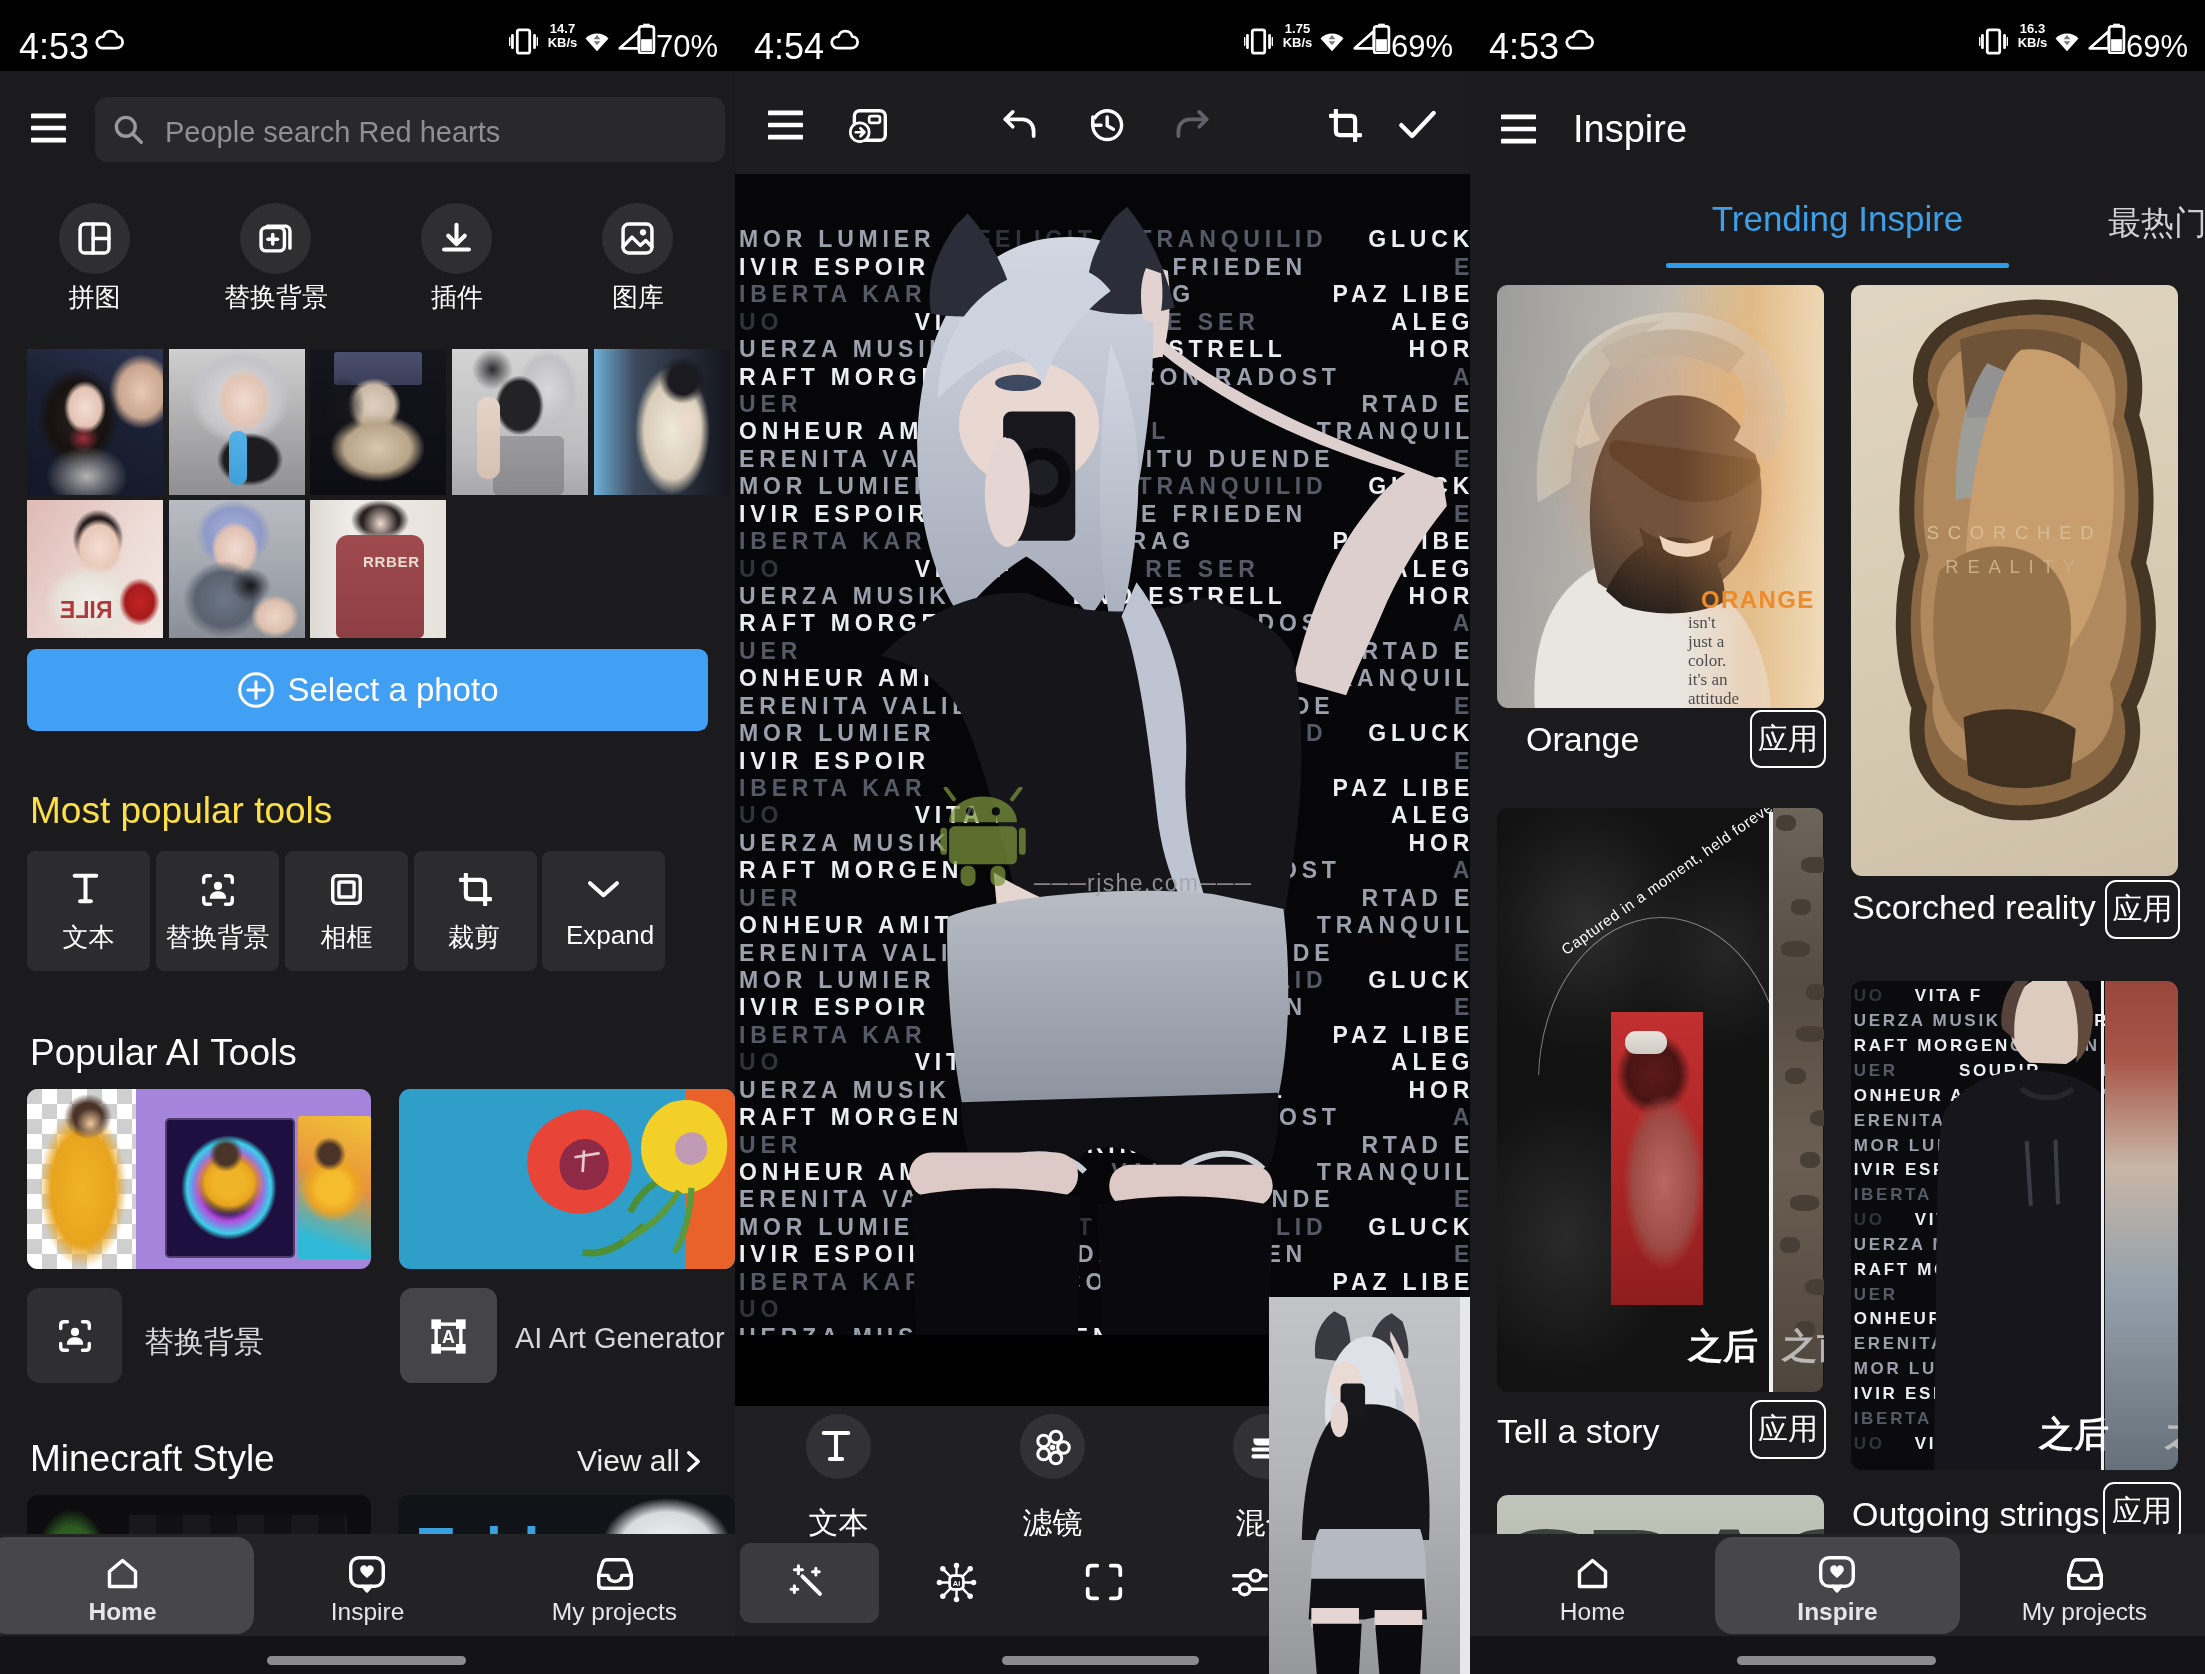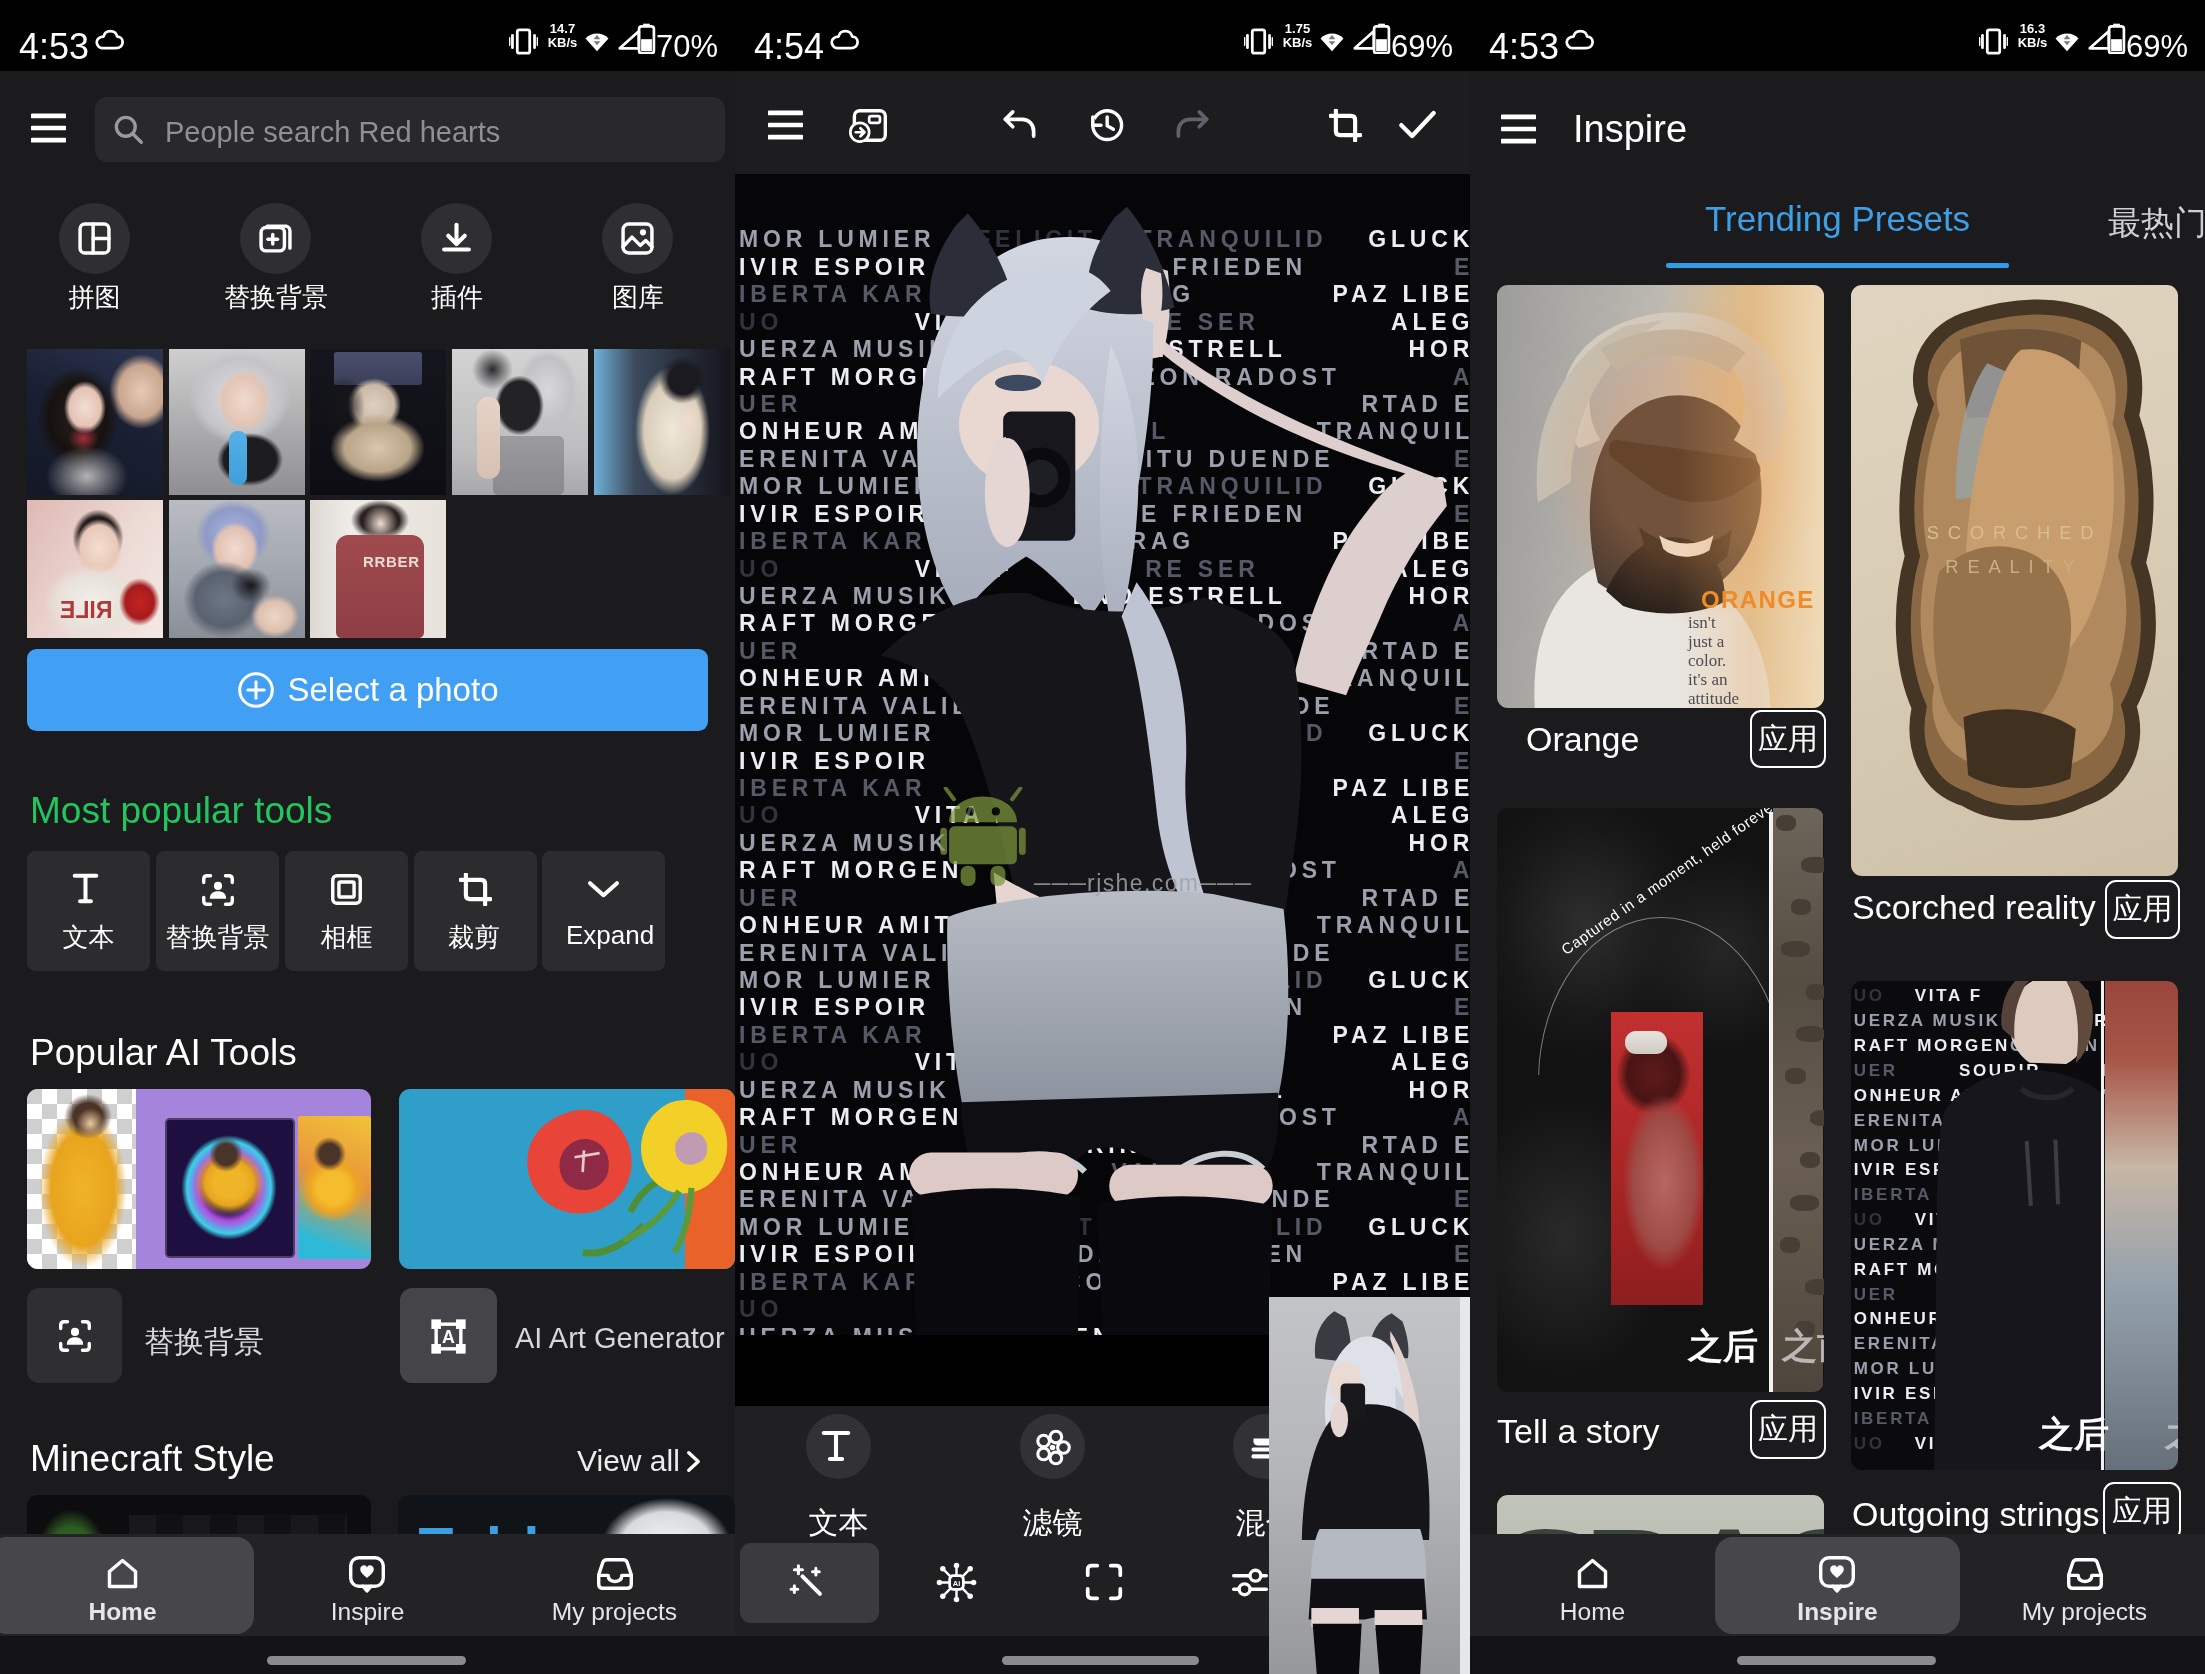--- a/index.html
+++ b/index.html
@@ -134,21 +134,21 @@
         <div class="a" style="left:53px;top:53px;font-size:15px;font-weight:700;color:#e8dcd2;letter-spacing:0.7px;">RRBER</div>
       </div>
       <div class="a" style="left:27px;top:649px;width:681px;height:82px;border-radius:9.5px;background:#41a0f3;display:flex;align-items:center;justify-content:center;color:#fff;">
         <svg width="38" height="38" viewBox="0 0 56 56" fill="none">
           <circle cx="28" cy="28" r="24" stroke="#fff" stroke-width="4.5"></circle>
           <path d="M28 16 V40" stroke="#fff" stroke-width="4.5" stroke-linecap="round" stroke-linejoin="round"></path>
           <path d="M16 28 H40" stroke="#fff" stroke-width="4.5" stroke-linecap="round" stroke-linejoin="round"></path>
         </svg>
         <span style="font-size:33px;margin-left:13px;">Select a photo</span>
       </div>
-      <div class="a" style="left:30px;top:790px;font-size:37px;color:#22c55e;">Most popular tools</div>
+      <div class="a" style="left:30px;top:790px;font-size:37px;color:#fde047;">Most popular tools</div>
       <div class="tb" style="left:27px;top:851px;width:123px;height:120px;"></div>
       <div class="a" style="left:72px;top:873px;">
         <svg width="27" height="31" viewBox="0 0 40 46" fill="none">
           <path d="M4 4 H36" stroke="#fff" stroke-width="6" stroke-linecap="round" stroke-linejoin="round"></path>
           <path d="M20 5 V42" stroke="#fff" stroke-width="6" stroke-linecap="round" stroke-linejoin="round"></path>
           <path d="M12 42 H28" stroke="#fff" stroke-width="6" stroke-linecap="round" stroke-linejoin="round"></path>
         </svg>
       </div>
       <div class="lbl" style="left:27px;top:920px;width:123px;font-size:26px;">文本</div>
       <div class="tb" style="left:156px;top:851px;width:123px;height:120px;"></div>
@@ -686,21 +686,21 @@
     </div>
 <div class="scr" style="left:1470px">
       <div class="a" style="left:31px;top:114px">
         <svg width="35" height="30" viewBox="0 0 52 44" fill="none">
           <path d="M2 4 H50" stroke="#fff" stroke-width="7" stroke-linecap="round" stroke-linejoin="round"></path>
           <path d="M2 22 H50" stroke="#fff" stroke-width="7" stroke-linecap="round" stroke-linejoin="round"></path>
           <path d="M2 40 H50" stroke="#fff" stroke-width="7" stroke-linecap="round" stroke-linejoin="round"></path>
         </svg>
       </div>
       <div class="a" style="left:103px;top:108px;font-size:38px;font-weight:500;color:#fff;">Inspire</div>
-      <div class="a" style="left:196px;top:199px;width:343px;text-align:center;font-size:35px;color:#3f9fe6;">Trending Presets</div>
+      <div class="a" style="left:196px;top:199px;width:343px;text-align:center;font-size:35px;color:#3f9fe6;">Trending Inspire</div>
       <div class="a" style="left:638px;top:201px;font-size:33px;color:#cfd0d2;white-space:nowrap;">最热门预</div>
       <div class="a" style="left:196px;top:263px;width:343px;height:5.4px;background:#2e9ce8;border-radius:2px;"></div>
       <div class="card" style="left:27px;top:285px;width:327px;height:423px;background:linear-gradient(95deg,#9c9c9a 0%,#bdb9b2 45%,#ddc49a 70%,#edd9b8 100%);">
         <svg class="a" style="left:0;top:0" width="327" height="423" viewBox="0 0 480 622" fill="none">
           <path d="M55 622 C 50 520, 80 450, 145 415 L 310 440 C 370 478, 398 545, 402 622 Z" fill="#e9e6e1"></path>
           <path d="M148 438 C 128 350, 132 270, 168 215 C 215 150, 300 145, 352 200 C 390 245, 398 310, 378 365 C 358 420, 315 455, 272 465 C 225 472, 180 462, 148 438 Z" fill="#473a31"></path>
           <path d="M160 450 C 185 395, 225 365, 272 372 C 312 380, 335 415, 335 465 C 295 487, 230 488, 185 472 Z" fill="#251e1a"></path>
           <path d="M208 355 C 250 390, 305 392, 345 360 L 338 400 C 302 430, 250 428, 220 398 Z" fill="#281f1a"></path>
           <path d="M238 368 C 262 384, 296 384, 318 368 L 312 390 C 290 404, 258 402, 244 388 Z" fill="#f2ece2"></path>
           <path d="M120 240 C 82 195, 85 120, 148 75 C 225 22, 338 30, 392 95 C 435 148, 432 215, 400 262 L 348 228 C 375 185, 368 135, 325 103 C 270 63, 190 70, 155 118 C 130 152, 130 195, 152 228 Z" fill="#d2ccc0"></path>

